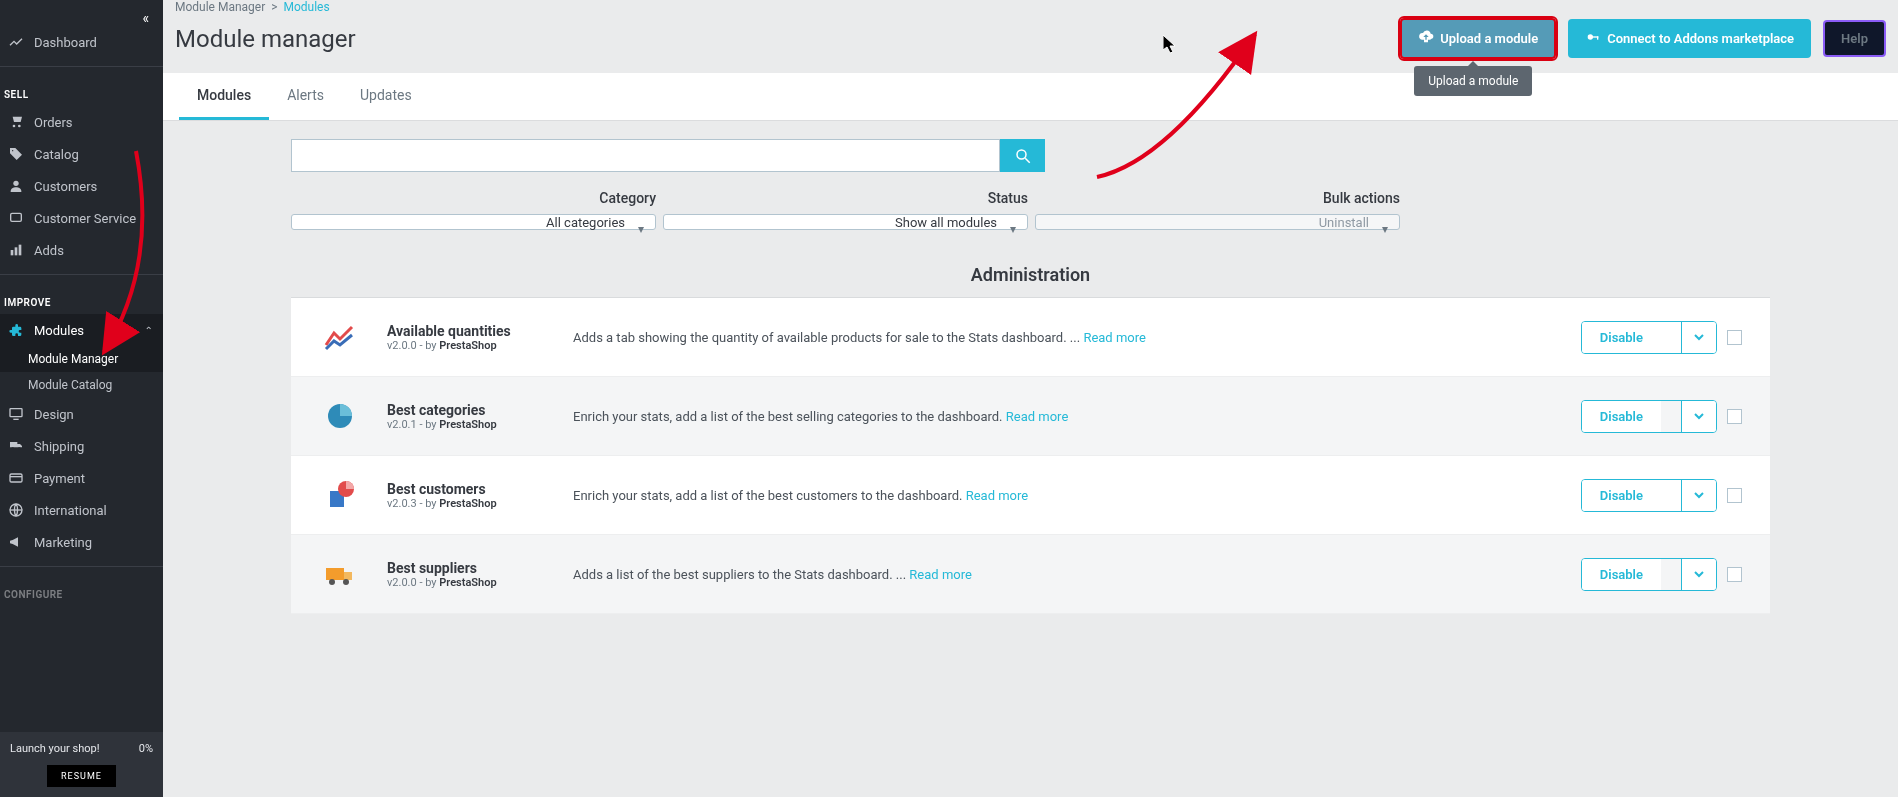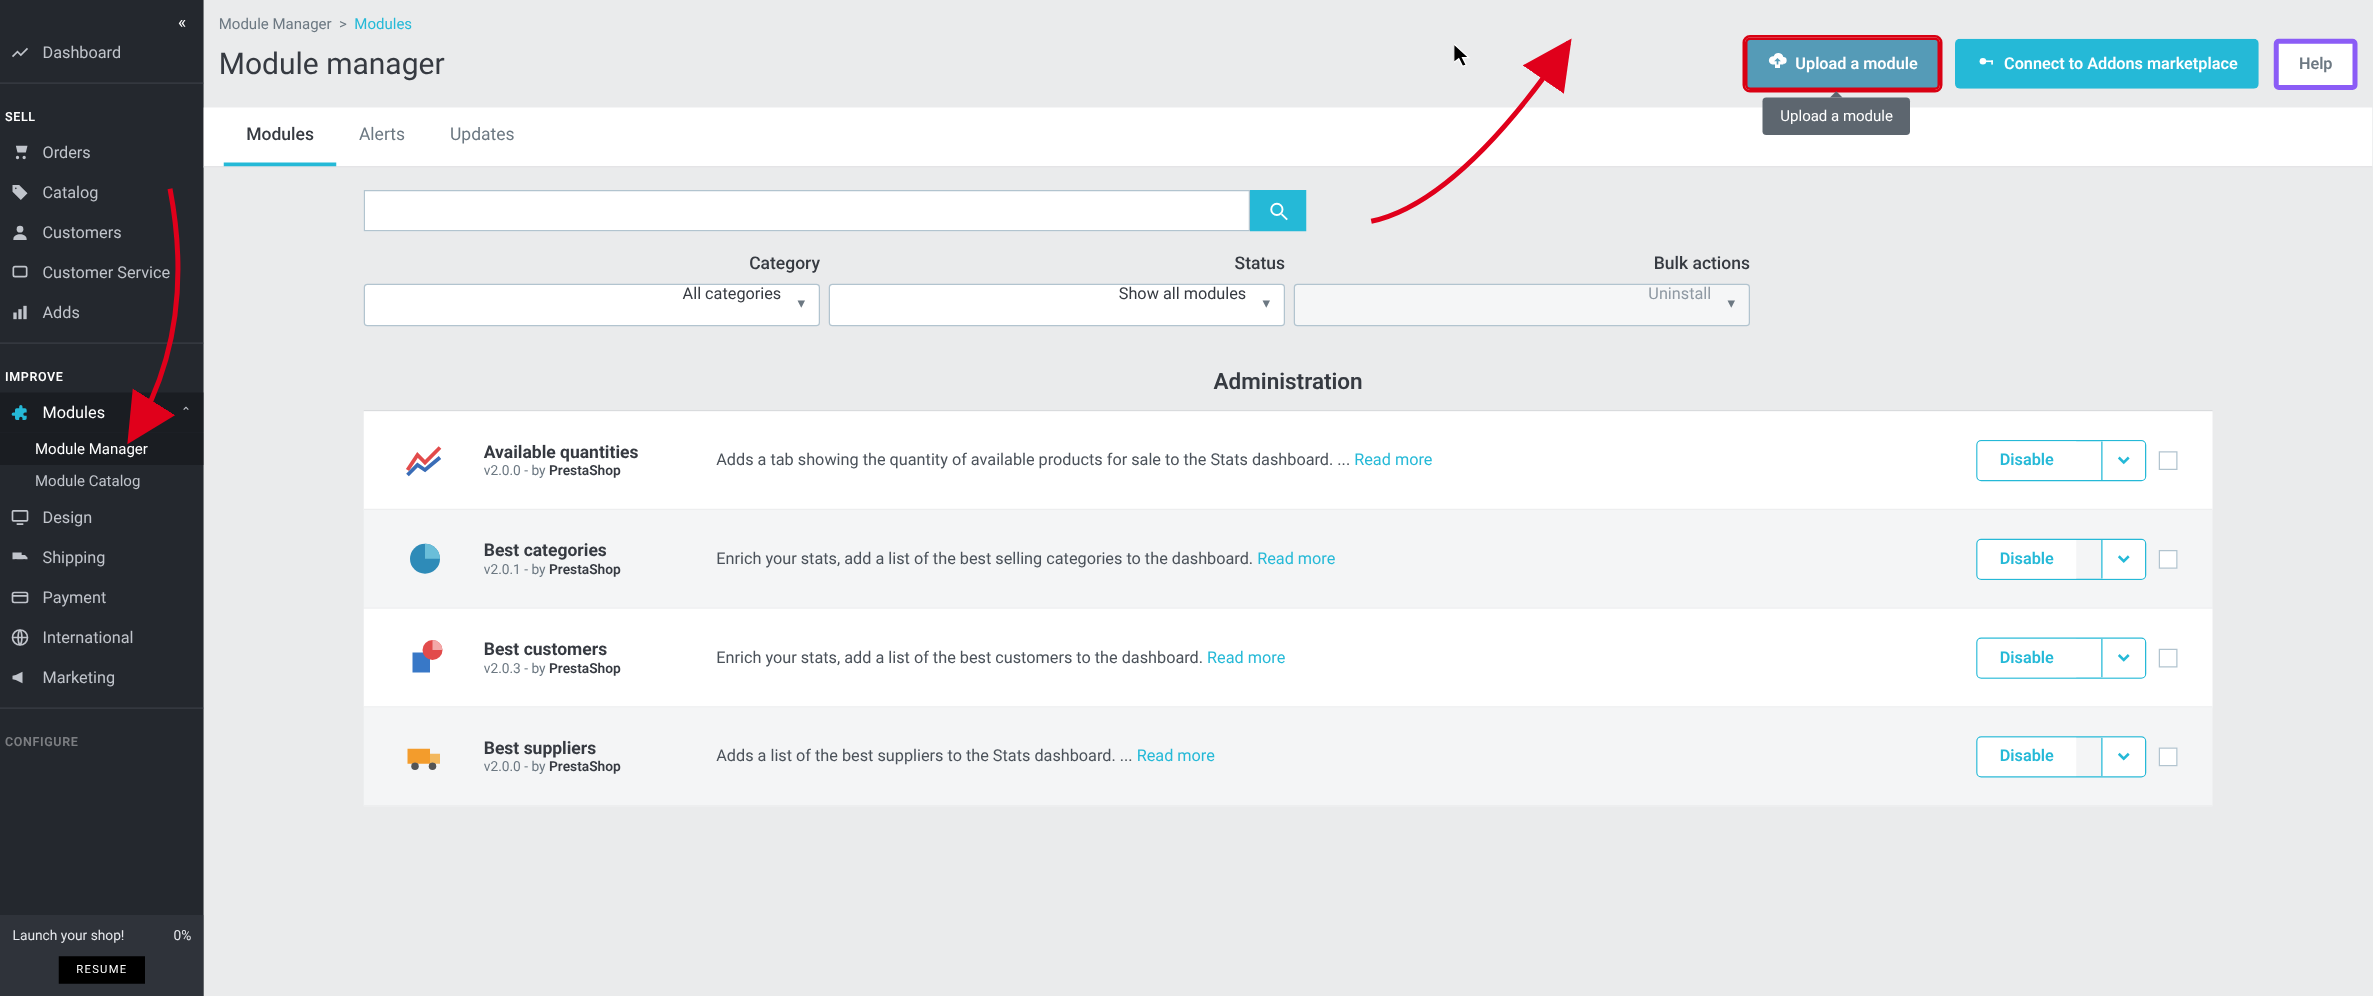--- a/index.html
+++ b/index.html
@@ -17,48 +17,48 @@
 .sidebar-item.expandable .chevron { position: absolute; right: 10px; font-size: 10px; color: #c0c4cb; }
 .sidebar-subitem { padding: 6px 8px 6px 28px; font-size: 12px; color: #c0c4cb; cursor: pointer; }
 .sidebar-subitem.active { background: #1a1d22; color: #fff; }
 .sidebar hr { border: none; border-top: 1px solid #3a3e46; margin: 8px 0; }
 .sidebar-footer { margin-top: auto; background: #2f333a; padding: 0; }
 .launch-row { display: flex; justify-content: space-between; padding: 10px 10px; font-size: 11px; color: #e5e7eb; }
 .resume-btn { background: #000; color: #fff; font-size: 9px; letter-spacing: 1px; padding: 6px 14px; border: none; margin: 0 auto 10px; display: block; cursor: pointer; }
 
 
 .main { flex: 1; display: flex; flex-direction: column; background: #eaebec; position: relative; }
-.breadcrumb { padding: 12px 12px 0; font-size: 12px; color: #6c7882; }
+.breadcrumb { padding: 0 12px 0; font-size: 12px; color: #6c7882; }
 .breadcrumb a { color: #25b9d7; text-decoration: none; }
 .header-row { display: flex; align-items: center; padding: 4px 12px 14px; }
 .page-title { font-size: 24px; color: #363a41; font-weight: 400; }
 .header-actions { margin-left: auto; display: flex; gap: 12px; align-items: center; position: relative; }
 .btn { display: inline-flex; align-items: center; gap: 6px; padding: 9px 16px; border-radius: 4px; font-size: 13px; font-weight: 600; cursor: pointer; border: 1px solid transparent; }
 .btn-upload { background: #559bb7; color: #fff; border: 2px solid #d90012; outline: 2px solid #d90012; outline-offset: 0; }
 .btn-connect { background: #25b9d7; color: #fff; }
-.btn-help { background: #ffffff; border: 4px solid #8b5cf6; color: #6c7882; }
+.btn-help { background: #0f172a; border: 2px solid #8b5cf6; color: #6c7882; }
 .tooltip { position: absolute; top: 48px; left: 14px; background: #5d666f; color: #fff; font-size: 12px; padding: 8px 14px; border-radius: 3px; white-space: nowrap; }
 .tooltip::before { content:''; position:absolute; top:-5px; left:50%; transform:translateX(-50%); border-left:5px solid transparent; border-right:5px solid transparent; border-bottom:5px solid #5d666f; }
 .cursor-fake { position: absolute; left: 1163px; top: 35px; z-index: 50; pointer-events: none; }
 
 
 .tabs { display: flex; background: #fff; border-bottom: 1px solid #dbdcde; padding: 0 16px; }
 .tab { padding: 14px 18px; font-size: 14px; color: #6c7882; cursor: pointer; border-bottom: 3px solid transparent; }
 .tab.active { color: #363a41; border-bottom-color: #25b9d7; font-weight: 500; }
 
 
 .filters { padding: 18px 128px 0; }
 .search-row { display: flex; margin-bottom: 18px; }
 .search-input { flex: 1; max-width: 709px; border: 1px solid #b2c4cf; background: #fff; height: 33px; padding: 0 10px; font-size: 13px; }
 .search-btn { width: 45px; height: 33px; background: #25b9d7; border: none; color: #fff; cursor: pointer; display: flex; align-items:center; justify-content:center; }
 .filter-row { display: flex; gap: 7px; text-align: right; }
 .filter-col { flex: 1; }
 .filter-col.half { max-width: 365px; }
 .filter-label { font-size: 14px; color: #363a41; font-weight: 500; margin-bottom: 8px; display: block; }
-.select { width: 100%; height: 34px; border: 1px solid #b2c4cf; background: #fff; padding: 0 30px 0 10px; font-size: 13px; color: #363a41; border-radius: 3px; appearance: none; position: relative; cursor: pointer; }
+.select { width: 100%; height: 16px; border: 1px solid #b2c4cf; background: #fff; padding: 0 30px 0 10px; font-size: 13px; color: #363a41; border-radius: 3px; appearance: none; position: relative; cursor: pointer; }
 .select-wrap { position: relative; }
 .select-wrap::after { content: '▾'; position: absolute; right: 12px; top: 8px; color: #6c7882; pointer-events: none; font-size: 12px; }
 .select.disabled { background: #f5f6f7; color: #8f99a3; }
 
 
 .section-title { font-size: 18px; font-weight: 600; color: #363a41; padding: 34px 128px 12px; text-align: center; }
 .divider-line { border-top: 1px solid #d9dbdd; margin: 0 128px 0; }
 
 
 .module-list { padding: 0 128px; }

